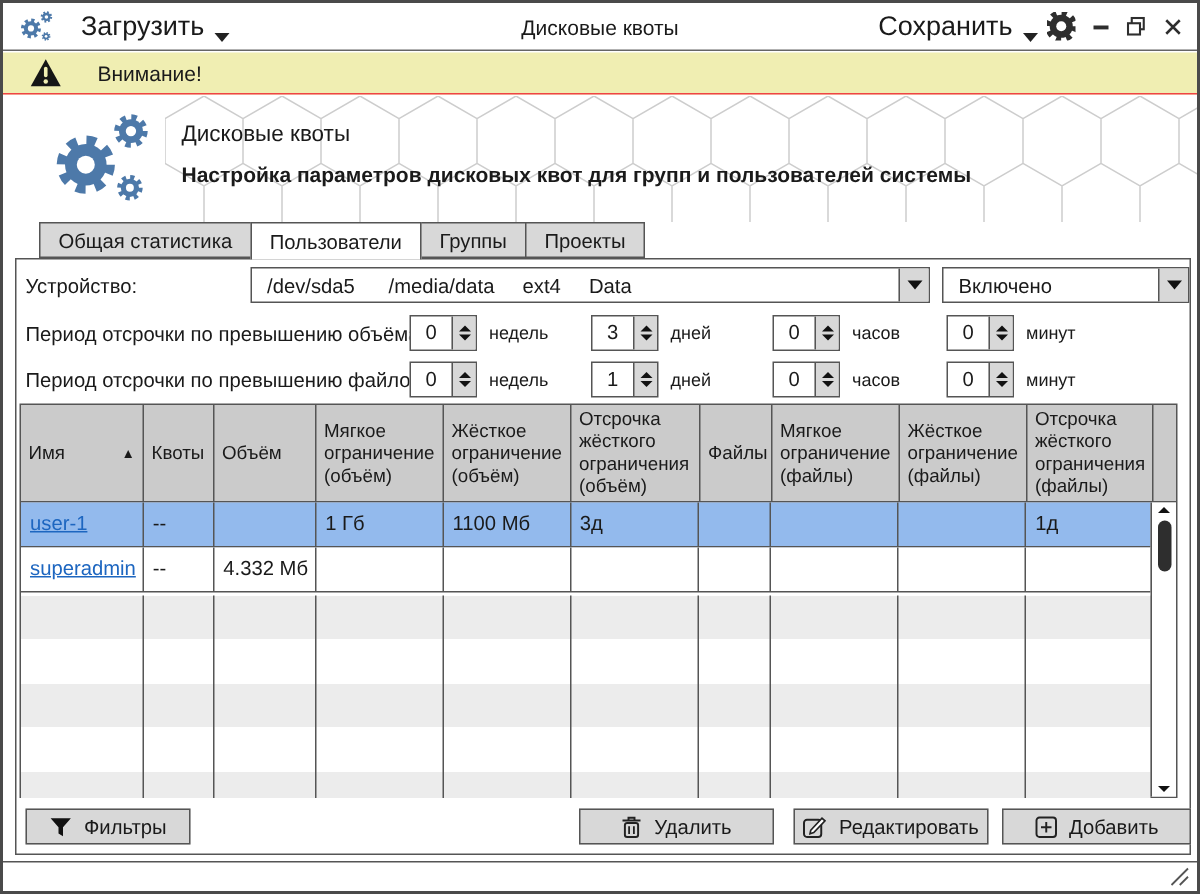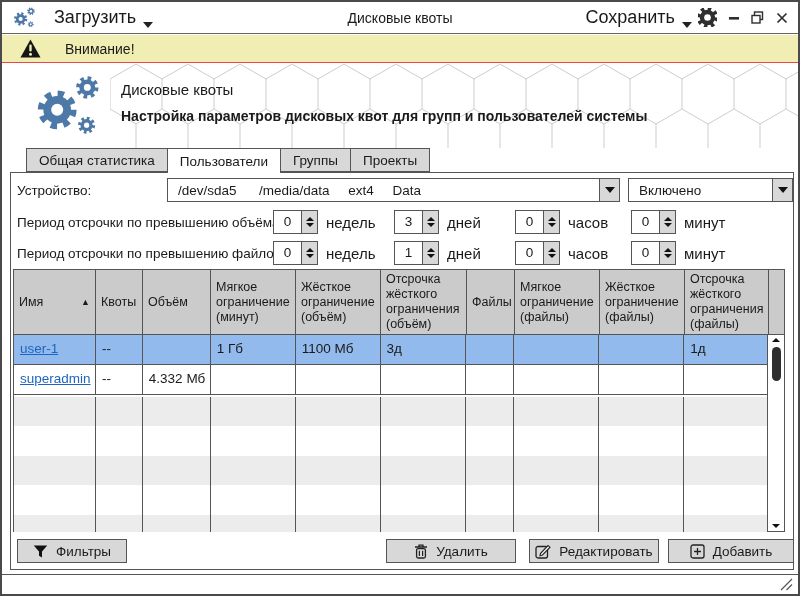--- a/index.html
+++ b/index.html
@@ -58,21 +58,21 @@
   .tri-dn.sm { border-left-width:4px; border-right-width:4px; border-top-width:4px; }
   .tri-up.sm { width:0; height:0; border-left:4px solid transparent;
                border-right:4px solid transparent; border-bottom:4px solid #111; }
 
   .grace-row { position:absolute; left:0; width:782px; height:24px; }
   .spin-group { position:absolute; top:0; display:flex; align-items:center; }
   .spinbox { width:45px; height:24px; border:1px solid #555; display:flex; background:#fff; }
   .spin-val { width:27px; text-align:center; font-size:13.5px; line-height:22px; }
   .spin-btns { width:16px; background:#d8d8d8; border-left:1px solid #555;
                display:flex; flex-direction:column; align-items:center; justify-content:center; gap:2px; }
-  .spin-unit { margin-left:8px; font-size:15px; }
+  .spin-unit { margin-left:8px; font-size:12px; }
 
   
   .qtable { position:absolute; left:2px; top:96px; width:772px; height:263px;
             border:1px solid #555; background:#fff; }
   .thead { display:flex; height:65px; background:#cbcbcb; border-bottom:1px solid #555; }
   .th { border-right:1px solid #555; padding:2px 5px; font-size:12.5px; line-height:1.2;
         display:flex; align-items:center; overflow:hidden; }
   .th.sorted { justify-content:space-between; }
   .th-spacer { flex:1; }
   .sort-arrow { font-size:9px; margin-left:4px; }
@@ -301,21 +301,21 @@
             <span>Имя</span>
             <span class="sort-arrow">▲</span>
           </div>
           <div class="th" style="width: 47px;">
             <span>Квоты</span>
           </div>
           <div class="th" style="width: 68px;">
             <span>Объём</span>
           </div>
           <div class="th" style="width: 85px;">
-            <span>Мягкое ограничение (минут)</span>
+            <span>Мягкое ограничение (объём)</span>
           </div>
           <div class="th" style="width: 85px;">
             <span>Жёсткое ограничение (объём)</span>
           </div>
           <div class="th" style="width: 86px;">
             <span>Отсрочка жёсткого ограничения (объём)</span>
           </div>
           <div class="th" style="width: 48px;">
             <span>Файлы</span>
           </div>

